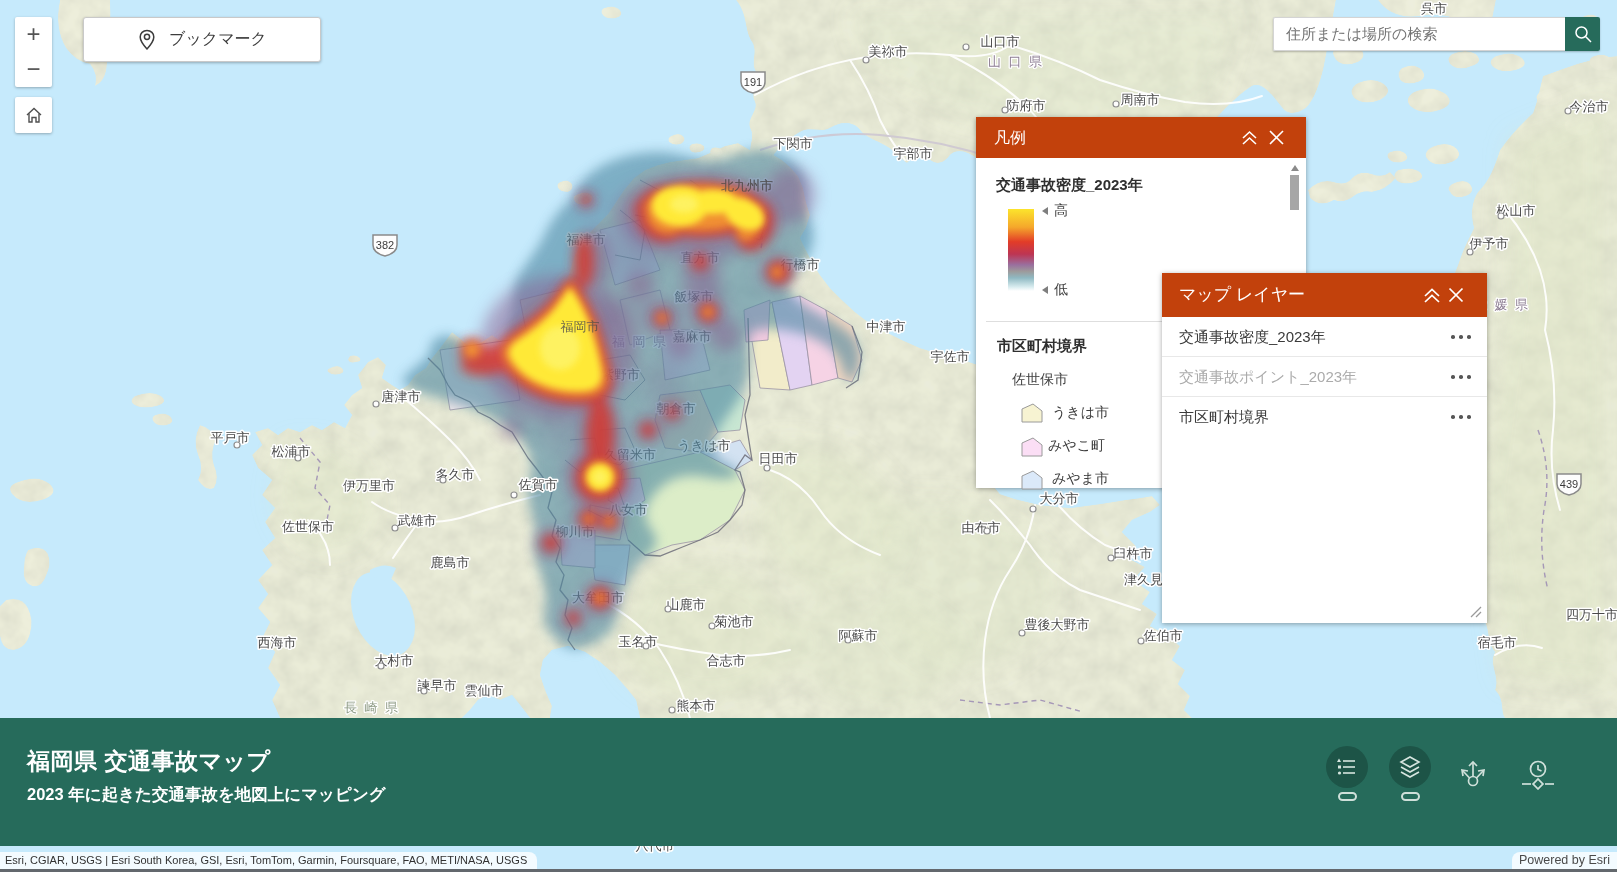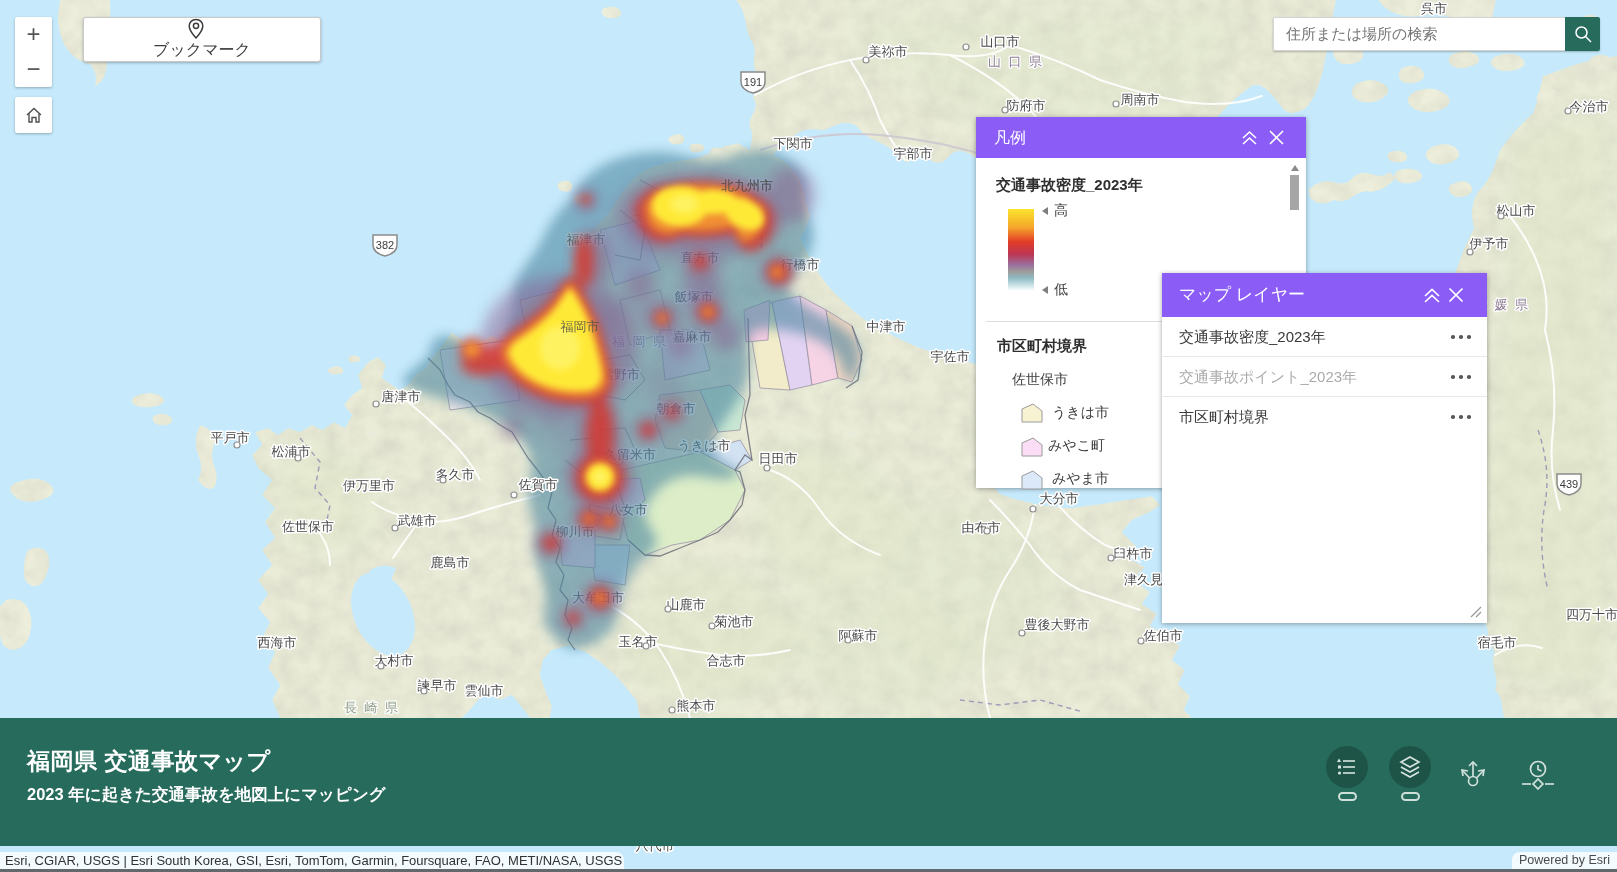--- a/index.html
+++ b/index.html
@@ -4,44 +4,44 @@
 *{margin:0;padding:0;box-sizing:border-box;font-family:"Liberation Sans",sans-serif;}
 html,body{width:1617px;height:872px;overflow:hidden;position:relative;background:#c6eafc;}
 #map{position:absolute;left:0;top:0;}
 .ov{position:absolute;}
 .whitebox{background:#fff;box-shadow:0 1px 3px rgba(0,0,0,.28);}
 #zoombox{left:15px;top:17px;width:37px;height:70px;border-radius:2px;color:#545454;
  font-size:24px;text-align:center;}
 #zoombox div{height:35px;line-height:33px;}
 #homebtn{left:15px;top:97px;width:37px;height:36px;border-radius:2px;display:flex;align-items:center;justify-content:center;}
 #bookmark{left:83px;top:17px;width:238px;height:45px;border-radius:3px;border:1px solid #c9c9c9;
- display:flex;align-items:center;justify-content:center;font-size:16px;color:#3c3c3c;flex-direction:column;}
+ display:flex;align-items:center;justify-content:center;font-size:16px;color:#3c3c3c;}
 #bookmark svg{margin-right:12px;}
 #search{left:1273px;top:17px;width:327px;height:34px;display:flex;border-radius:2px;box-shadow:0 1px 2px rgba(0,0,0,.25);}
 #search .inp{flex:1;background:#fff;border:1px solid #d4d4d4;border-right:none;color:#747474;font-size:15px;
  line-height:32px;padding-left:12px;border-radius:2px 0 0 2px;white-space:nowrap;overflow:hidden;}
 #search .btn{width:35px;background:#266b5b;border-radius:0 2px 2px 0;display:flex;align-items:center;justify-content:center;}
 .panel{background:#fff;box-shadow:0 1px 5px rgba(0,0,0,.35);}
-.phdr{background:#8b5cf6;color:#fff;position:relative;}
+.phdr{background:#c2410c;color:#fff;position:relative;}
 #legend{left:976px;top:117px;width:330px;height:371px;}
 #legend .phdr{height:41px;font-size:16px;line-height:41px;padding-left:18px;}
 #layers{left:1162px;top:273px;width:325px;height:350px;}
 #layers .phdr{height:44px;font-size:17px;line-height:44px;padding-left:17px;}
 .hico{position:absolute;top:0;height:100%;display:flex;align-items:center;}
 .lrow{height:40px;line-height:40px;padding-left:17px;font-size:15px;color:#3a3a3a;border-bottom:1px solid #e8e8e8;position:relative;}
 .lrow .dots{position:absolute;right:14px;top:18px;width:22px;height:4px;}
 .lrow .dots i{position:absolute;top:0;width:3.5px;height:3.5px;border-radius:50%;background:#565656;}
 .lrow .dots i:nth-child(1){left:0}.lrow .dots i:nth-child(2){left:8px}.lrow .dots i:nth-child(3){left:16px}
 #footer{left:0;top:718px;width:1617px;height:128px;background:#266b5b;color:#fff;}
 #footer h1{position:absolute;left:27px;top:28px;font-size:23px;letter-spacing:.5px;}
 #footer p{position:absolute;left:27px;top:66px;font-size:16.5px;font-weight:bold;}
 .fcirc{position:absolute;top:746px;width:42px;height:42px;border-radius:50%;background:#1d5447;display:flex;align-items:center;justify-content:center;}
 .pill{position:absolute;top:792px;width:19px;height:9px;border:2px solid #cfe0da;border-radius:5px;background:#266b5b;}
 #attrib{left:0;top:852px;height:17px;background:rgba(255,255,255,.78);border-radius:0 8px 0 0;
- font-size:13px;color:#323232;line-height:17px;padding:0 2px 0 5px;white-space:nowrap;}
+ font-size:11px;color:#323232;line-height:17px;padding:0 10px 0 5px;white-space:nowrap;}
 #powered{right:0;top:852px;height:17px;background:rgba(255,255,255,.78);border-radius:8px 0 0 0;
  font-size:12.5px;color:#4a4a4a;line-height:16px;padding:0 7px;}
 #bottombar{left:0;top:869px;width:1617px;height:3px;background:#63686d;}
 .mark{position:absolute;font-size:14px;color:#3c3c3c;}
 .tri{display:inline-block;width:0;height:0;border-top:4px solid transparent;border-bottom:4px solid transparent;border-right:6px solid #7e7e7e;margin-right:6px;vertical-align:middle;}
 </style></head><body>
 
 <svg id="map" width="1617" height="872" viewBox="0 0 1617 872">
 <defs>
 <filter id="terr" x="-2%" y="-2%" width="104%" height="104%">

